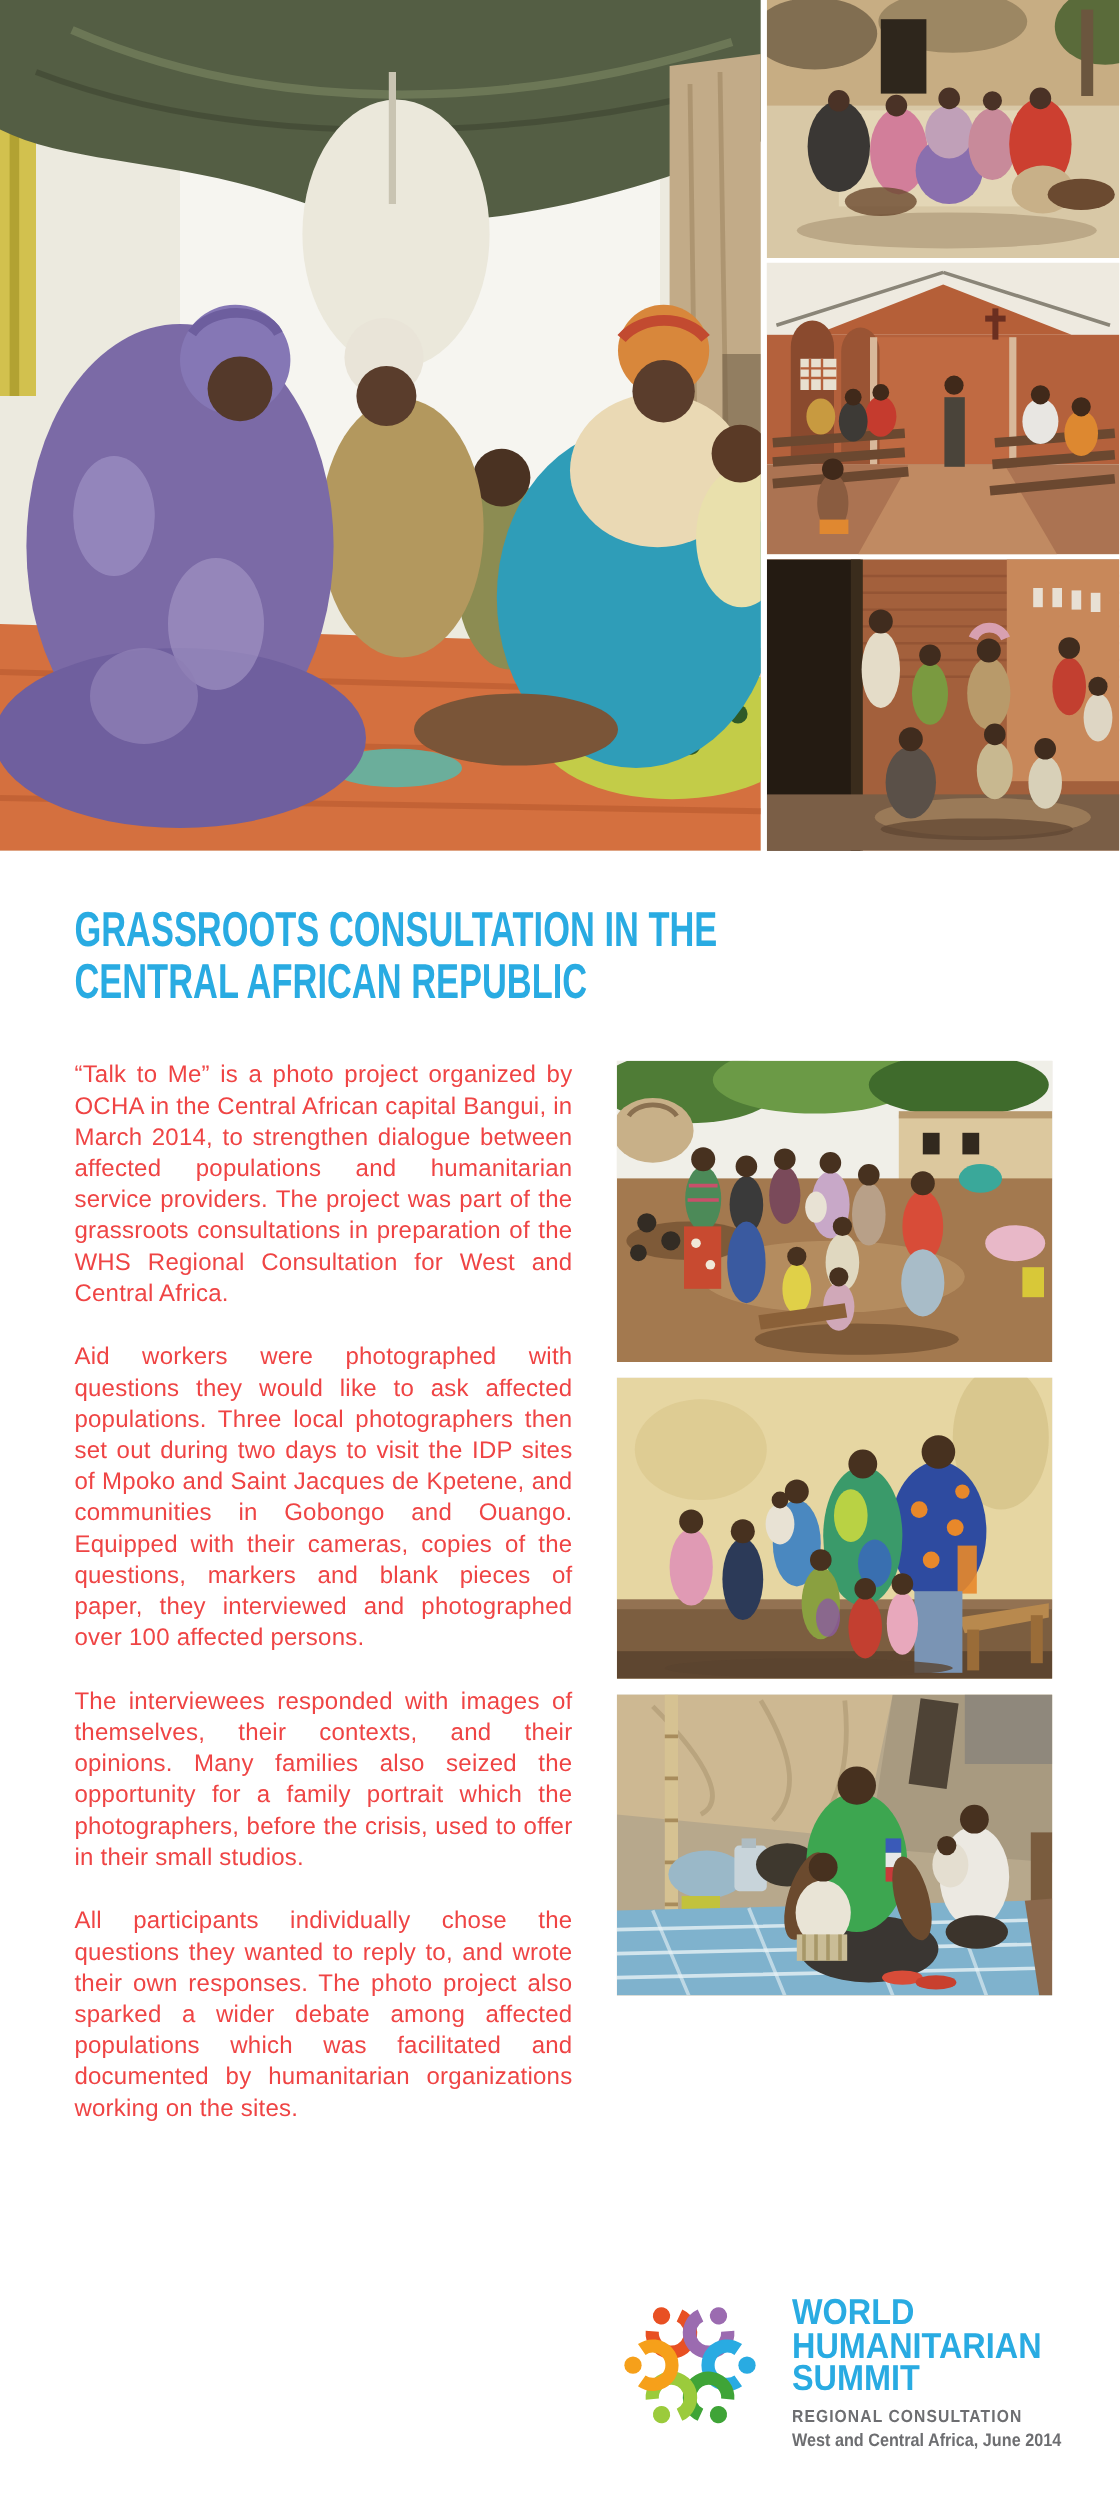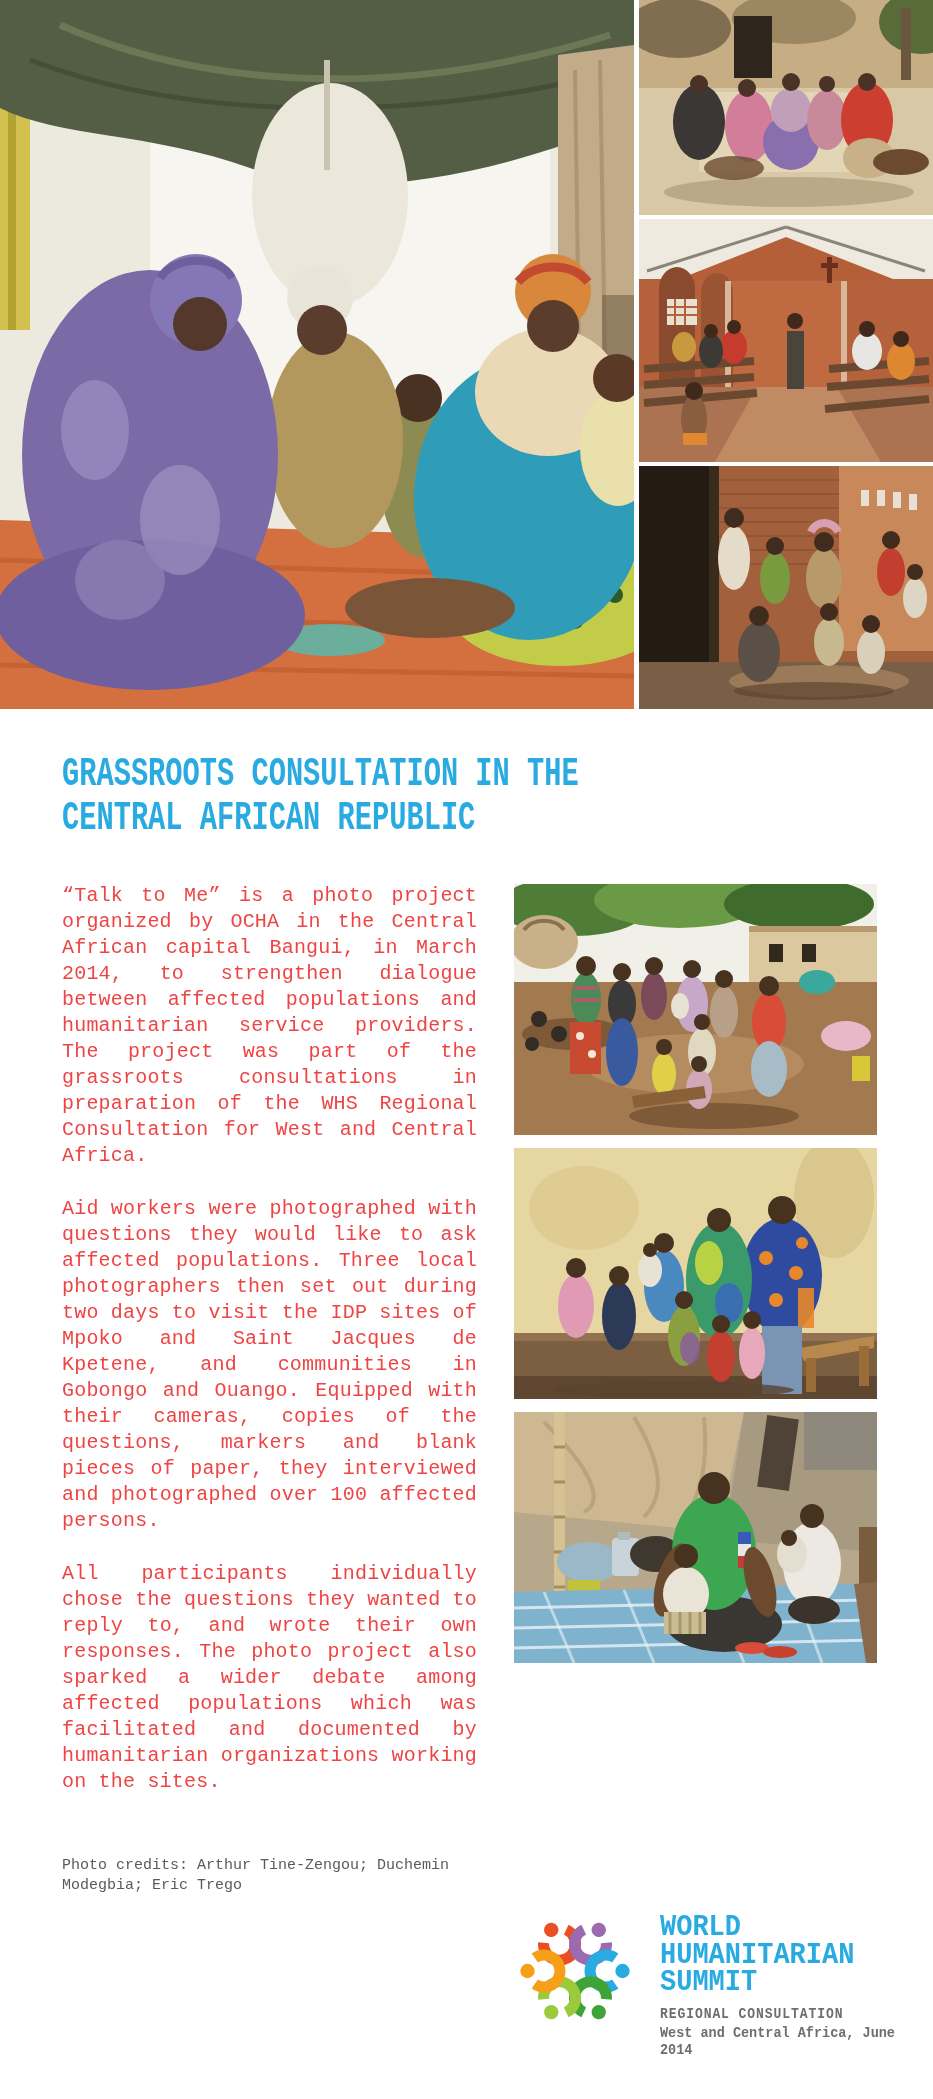--- a/index.html
+++ b/index.html
@@ -1,17 +1,17 @@
 <!DOCTYPE html>
 <html><head>
 <meta charset="utf-8">
 <style>
   html,body{margin:0;padding:0;background:#ffffff;}
   .page{position:relative;width:933px;height:2099px;background:#ffffff;overflow:hidden;
-        font-family:Liberation Mono, monospace;}
+        font-family:Liberation Sans, sans-serif;}
   .ph{position:absolute;overflow:hidden;background:#e8e4da;}
   .ph svg{display:block;width:100%;height:100%;}
 
   
   .ph-main{left:0;top:0;width:634px;height:709px;}
   .ph-tr1{left:639px;top:0;width:294px;height:215px;}
   .ph-tr2{left:639px;top:219px;width:294px;height:243px;}
   .ph-tr3{left:639px;top:466px;width:294px;height:243px;}
 
   
@@ -190,20 +190,21 @@
   </div>
 
   <div class="page-title">
     <div>GRASSROOTS CONSULTATION IN THE</div>
     <div>CENTRAL AFRICAN REPUBLIC</div>
   </div>
 
   <div class="article">
     <p>“Talk to Me” is a photo project organized by OCHA in the Central African capital Bangui, in March 2014, to strengthen dialogue between affected populations and humanitarian service providers. The project was part of the grassroots consultations in preparation of the WHS Regional Consultation for West and Central Africa.</p>
     <p>Aid workers were photographed with questions they would like to ask affected populations. Three local photographers then set out during two days to visit the IDP sites of Mpoko and Saint Jacques de Kpetene, and communities in Gobongo and Ouango.  Equipped with their cameras, copies of the questions, markers and blank pieces of paper, they interviewed and photographed over 100 affected persons.</p>
+    <p>The interviewees responded with images of themselves, their contexts, and their opinions. Many families also seized the opportunity for a family portrait which the photographers, before the crisis, used to offer in their small studios.</p>
     <p>All participants individually chose the questions they wanted to reply to, and wrote their own responses. The photo project also sparked a wider debate among affected populations which was facilitated and documented by humanitarian organizations working on the sites.</p>
   </div>
 
   <div class="ph ph-a1" title="Extended family standing outdoors in an IDP camp, trees and houses behind">
     <svg viewBox="0 0 363 251" preserveAspectRatio="none">
       <rect width="363" height="251" fill="#f0efe8"></rect>
       <ellipse cx="60" cy="22" rx="75" ry="30" fill="#4f7c36"></ellipse>
       <ellipse cx="165" cy="16" rx="85" ry="28" fill="#6b9a46"></ellipse>
       <ellipse cx="285" cy="20" rx="75" ry="26" fill="#3f6b2c"></ellipse>
       <rect x="235" y="45" width="128" height="55" fill="#dcc89e"></rect>
@@ -328,21 +329,20 @@
       <ellipse cx="298" cy="152" rx="29" ry="42" fill="#ece9e2"></ellipse>
       <circle cx="298" cy="104" r="12" fill="#47311f"></circle>
       <ellipse cx="278" cy="142" rx="15" ry="19" fill="#e4ded0"></ellipse>
       <circle cx="275" cy="126" r="8" fill="#47311f"></circle>
       <ellipse cx="300" cy="198" rx="26" ry="14" fill="#3c342c"></ellipse>
       <ellipse cx="238" cy="236" rx="17" ry="6" fill="#d84c38"></ellipse>
       <ellipse cx="266" cy="240" rx="17" ry="6" fill="#c8402e"></ellipse>
     </svg>
   </div>
 
-  <div class="credits">Photo credits: Arthur Tine-Zengou; Duchemin Modegbia; Eric Trego</div>
 
   <svg class="logo-icon" viewBox="0 0 112 116">
     <g transform="translate(56,58)">
 
       <g transform="rotate(330) translate(0,-31)">
         <path d="M 13.1 -9.2 A 16 16 0 1 1 -13.1 -9.2" fill="none" stroke="#E85023" stroke-width="11"></path>
         <circle cx="0" cy="-16.5" r="7.2" fill="#E85023"></circle>
       </g>
       <g transform="rotate(30) translate(0,-31)">
         <path d="M 13.1 -9.2 A 16 16 0 1 1 -13.1 -9.2" fill="none" stroke="#9B6BB0" stroke-width="11"></path>

